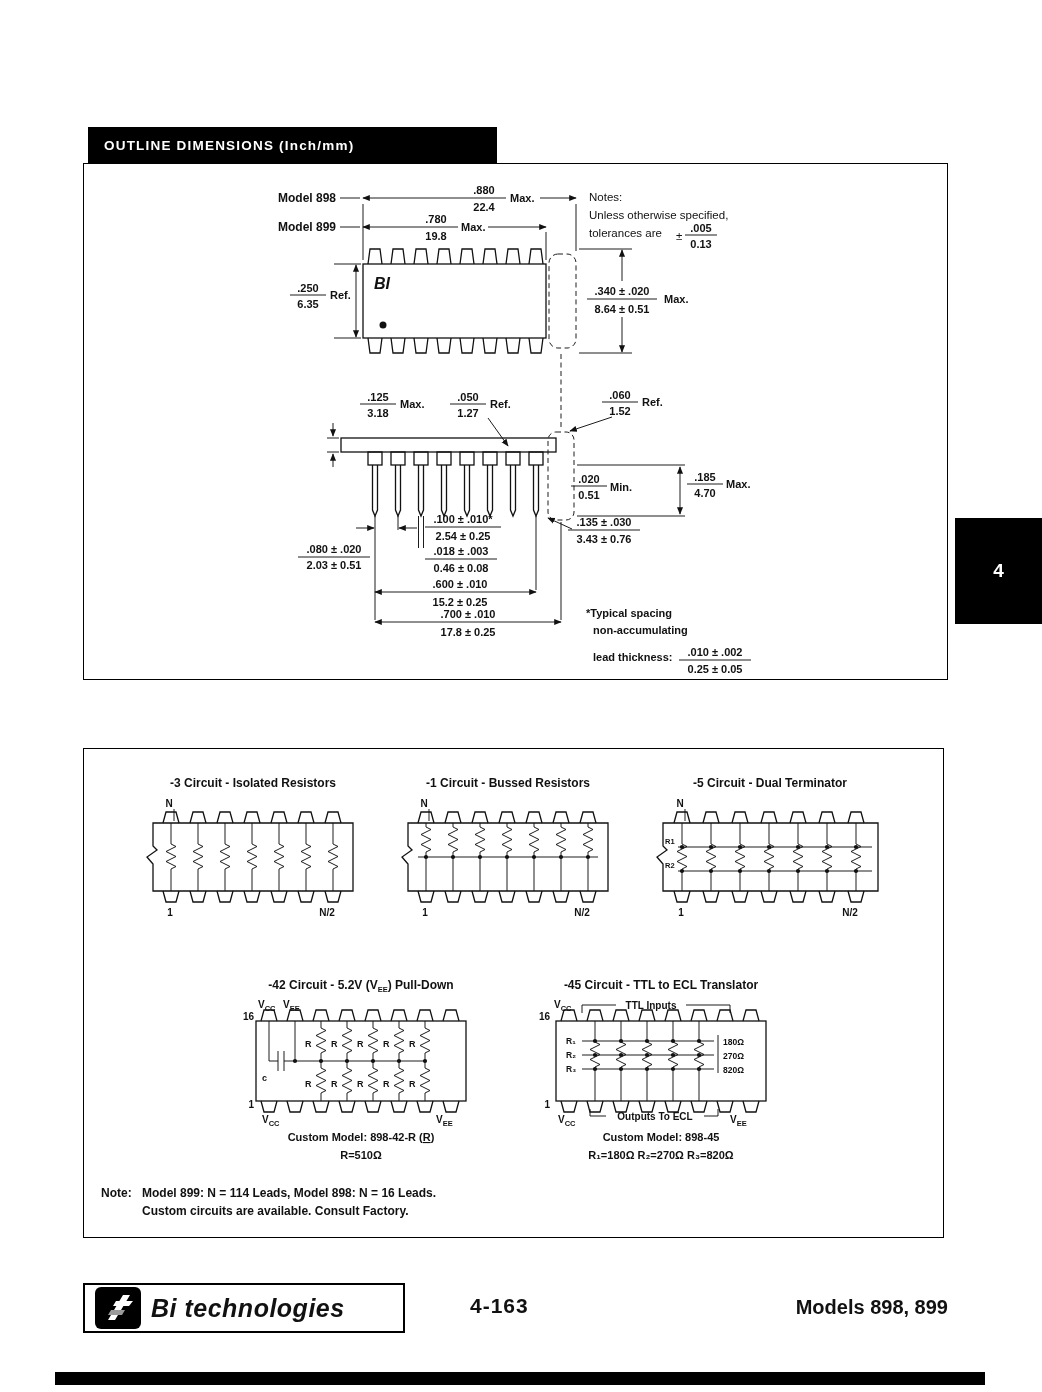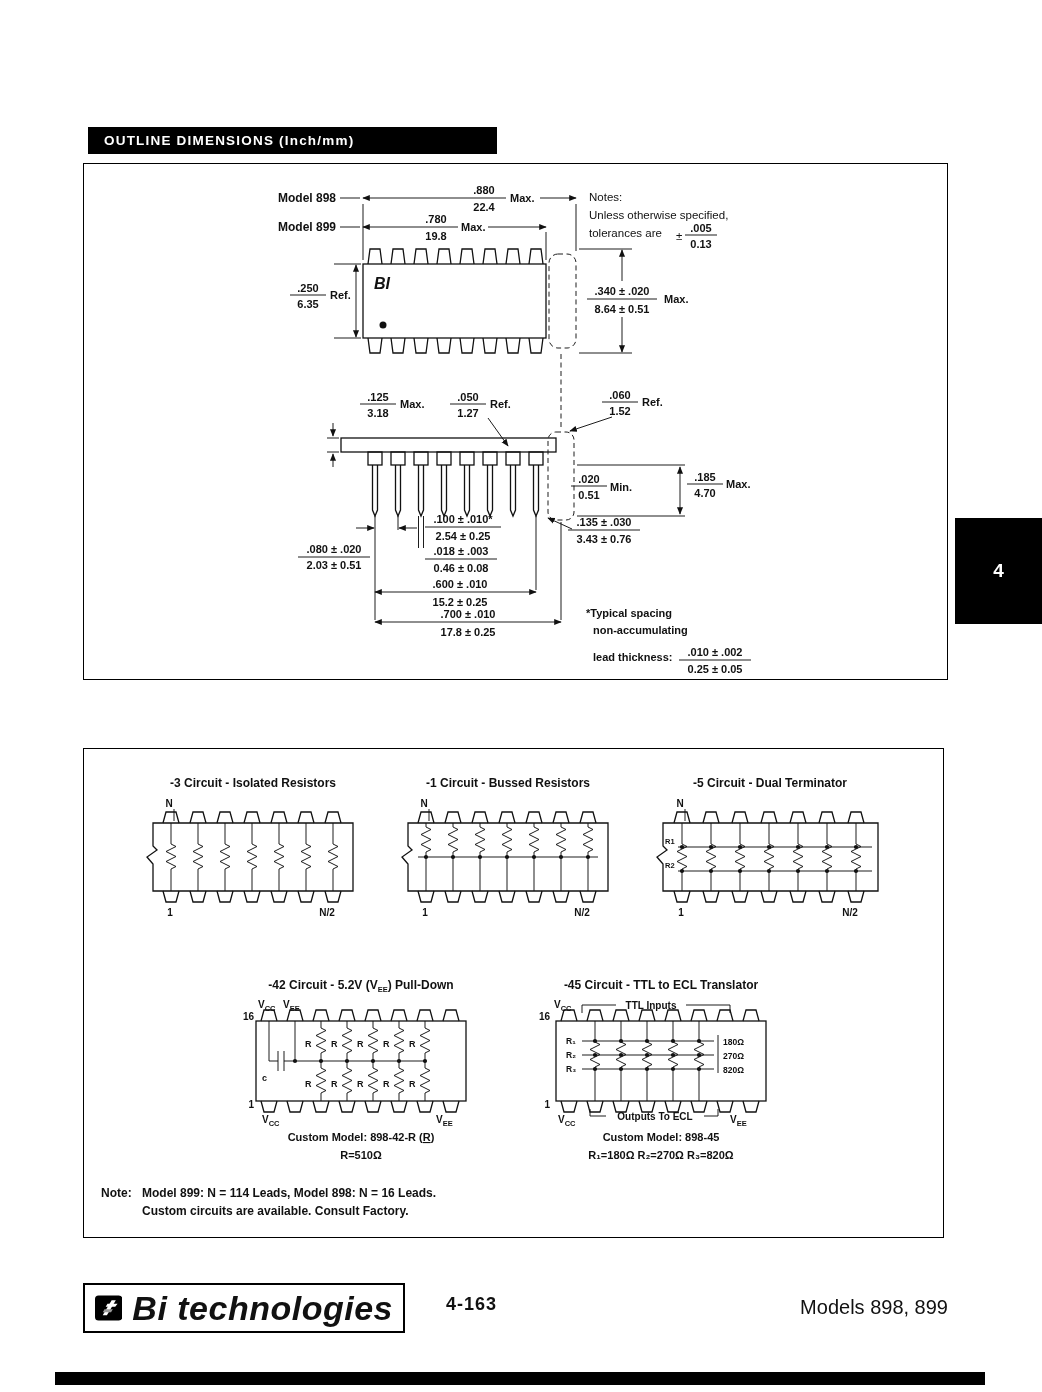--- a/index.html
+++ b/index.html
@@ -1,28 +1,28 @@
 <!DOCTYPE html>
 <html><head>
 <meta charset="utf-8">
 <style>
 *{margin:0;padding:0;box-sizing:border-box}
 html,body{background:#fff}
 .page{position:relative;width:1042px;height:1392px;background:#fff;font-family:"Liberation Sans",sans-serif;color:#111;overflow:hidden}
-.hdr-bar{position:absolute;left:88px;width:409px;height:27px;background:#000;color:#fff;display:flex;align-items:center;padding-left:16px;font-weight:700;font-size:13.5px;letter-spacing:1.2px}
+.hdr-bar{position:absolute;left:88px;width:409px;height:36px;background:#000;color:#fff;display:flex;align-items:center;padding-left:16px;font-weight:700;font-size:13.5px;letter-spacing:1.2px}
 #outline-hdr{top:127px}
 #schem-hdr{top:711px}
 .frame{position:absolute;left:83px;border:1.6px solid #000;background:#fff}
 #outline-frame{top:163px;width:865px;height:517px}
 #schem-frame{top:748px;width:861px;height:490px}
 .side-tab{position:absolute;left:955px;top:518px;width:87px;height:106px;background:#000;color:#fff;display:flex;align-items:center;justify-content:center;font-size:19px;font-weight:700}
 .logo-box{position:absolute;left:83px;top:1283px;width:322px;height:50px;border:2.5px solid #000;display:flex;align-items:center;gap:10px;padding:0 10px;background:#fff}
-.brand{font-style:italic;font-weight:700;font-size:34px;letter-spacing:.5px;white-space:nowrap}
-.pagenum{position:absolute;left:446px;top:1294px;font-size:18px;font-weight:700;letter-spacing:1px}
-.models{position:absolute;right:94px;top:1296px;font-size:20px;font-weight:400}
+.brand{font-style:italic;font-weight:700;font-size:25px;letter-spacing:.5px;white-space:nowrap}
+.pagenum{position:absolute;left:470px;top:1294px;font-size:21px;font-weight:700;letter-spacing:1px}
+.models{position:absolute;right:94px;top:1296px;font-size:20px;font-weight:700}
 .bottom-bar{position:absolute;left:55px;top:1372px;width:930px;height:13px;background:#000}
 svg{display:block}
 svg text{font-family:"Liberation Sans",sans-serif;fill:#111}
 .t8{font-size:8.5px;font-weight:700}
 .t9{font-size:9px;font-weight:700}
 .t10{font-size:10px;font-weight:700}
 .t11{font-size:11px;font-weight:700}
 .t11r{font-size:11.5px;font-weight:400}
 .t12{font-size:12px;font-weight:700}
 .mid{text-anchor:middle}

